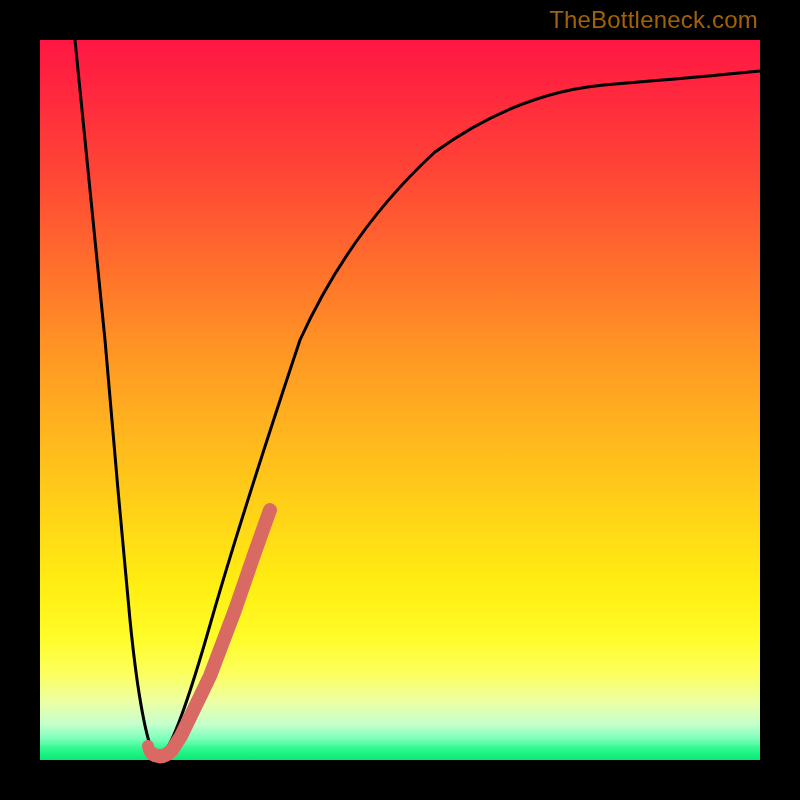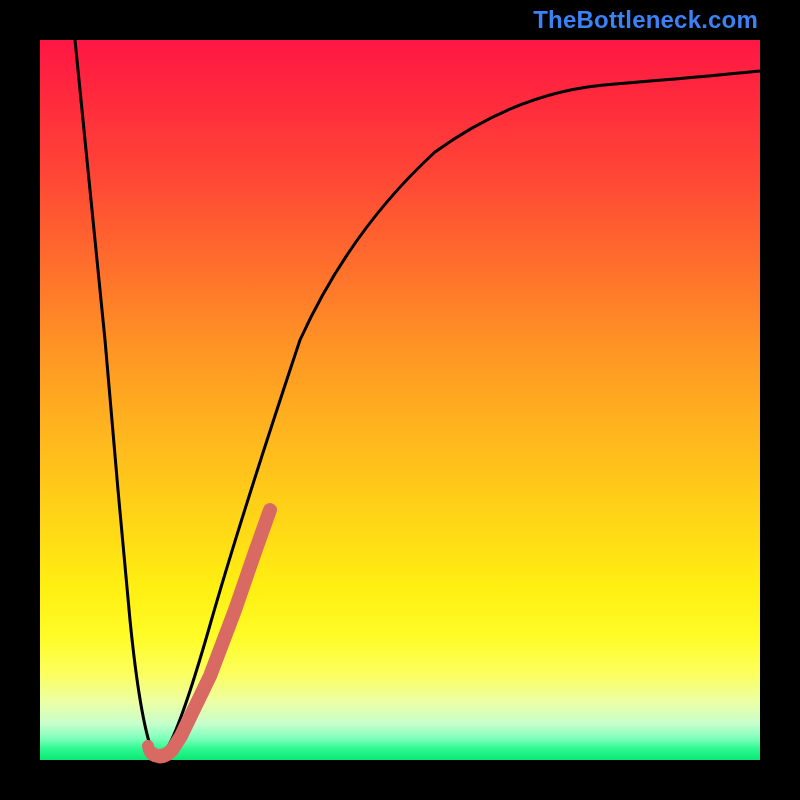--- a/index.html
+++ b/index.html
@@ -40,22 +40,22 @@
       #7dffba 97%,
       #2cf88f 98.5%,
       #0be876 100%);
   }
   .watermark {
     position: absolute;
     top: 6px;
     right: 42px;
     font-family: Arial, Helvetica, sans-serif;
     font-size: 24px;
-    color: #3b82f6;
-    font-weight: 700;
+    color: #a16207;
+    font-weight: 400;
     letter-spacing: 0.2px;
   }
   svg.curves {
     position: absolute;
     left: 40px;
     top: 40px;
     width: 720px;
     height: 720px;
     overflow: visible;
   }

